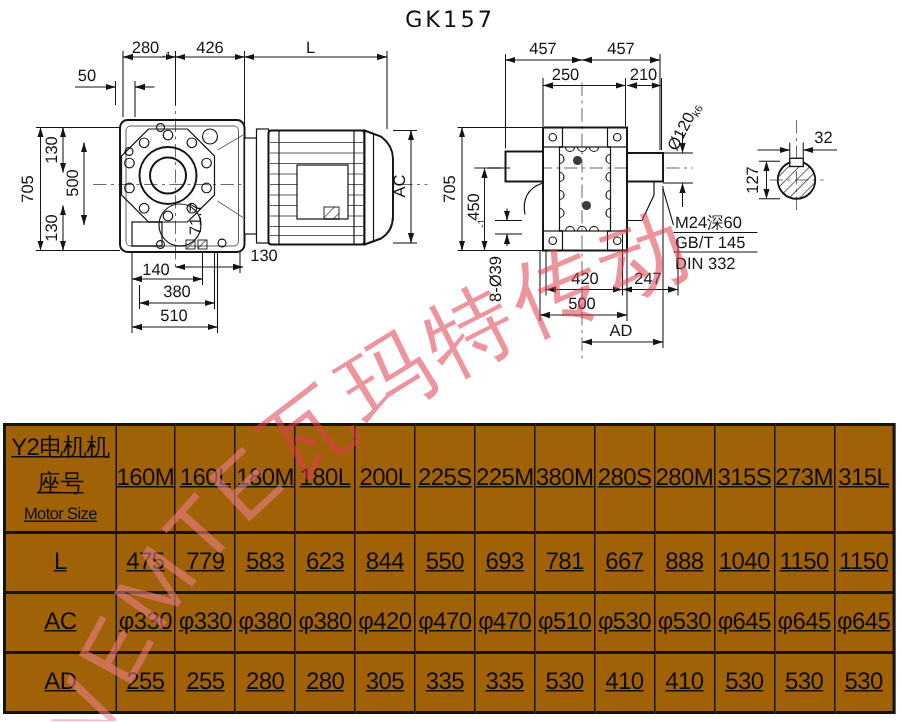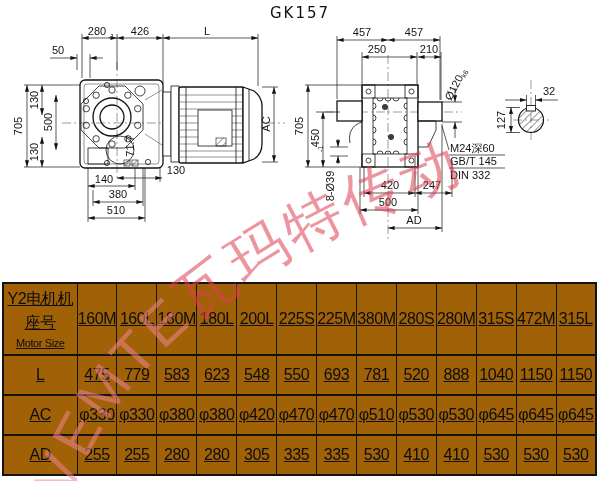--- a/index.html
+++ b/index.html
@@ -319,34 +319,34 @@
       <td class="colhead">160L</td>
       <td class="colhead">180M</td>
       <td class="colhead">180L</td>
       <td class="colhead">200L</td>
       <td class="colhead">225S</td>
       <td class="colhead">225M</td>
       <td class="colhead">380M</td>
       <td class="colhead">280S</td>
       <td class="colhead">280M</td>
       <td class="colhead">315S</td>
-      <td class="colhead">472M</td>
+      <td class="colhead">273M</td>
       <td class="colhead">315L</td>
     </tr>
     <tr class="datarow">
       <td>L</td>
       <td>475</td>
       <td>779</td>
       <td>583</td>
       <td>623</td>
-      <td>548</td>
+      <td>844</td>
       <td>550</td>
       <td>693</td>
       <td>781</td>
-      <td>520</td>
+      <td>667</td>
       <td>888</td>
       <td>1040</td>
       <td>1150</td>
       <td>1150</td>
     </tr>
     <tr class="datarow">
       <td>AC</td>
       <td>φ330</td>
       <td>φ330</td>
       <td>φ380</td>

